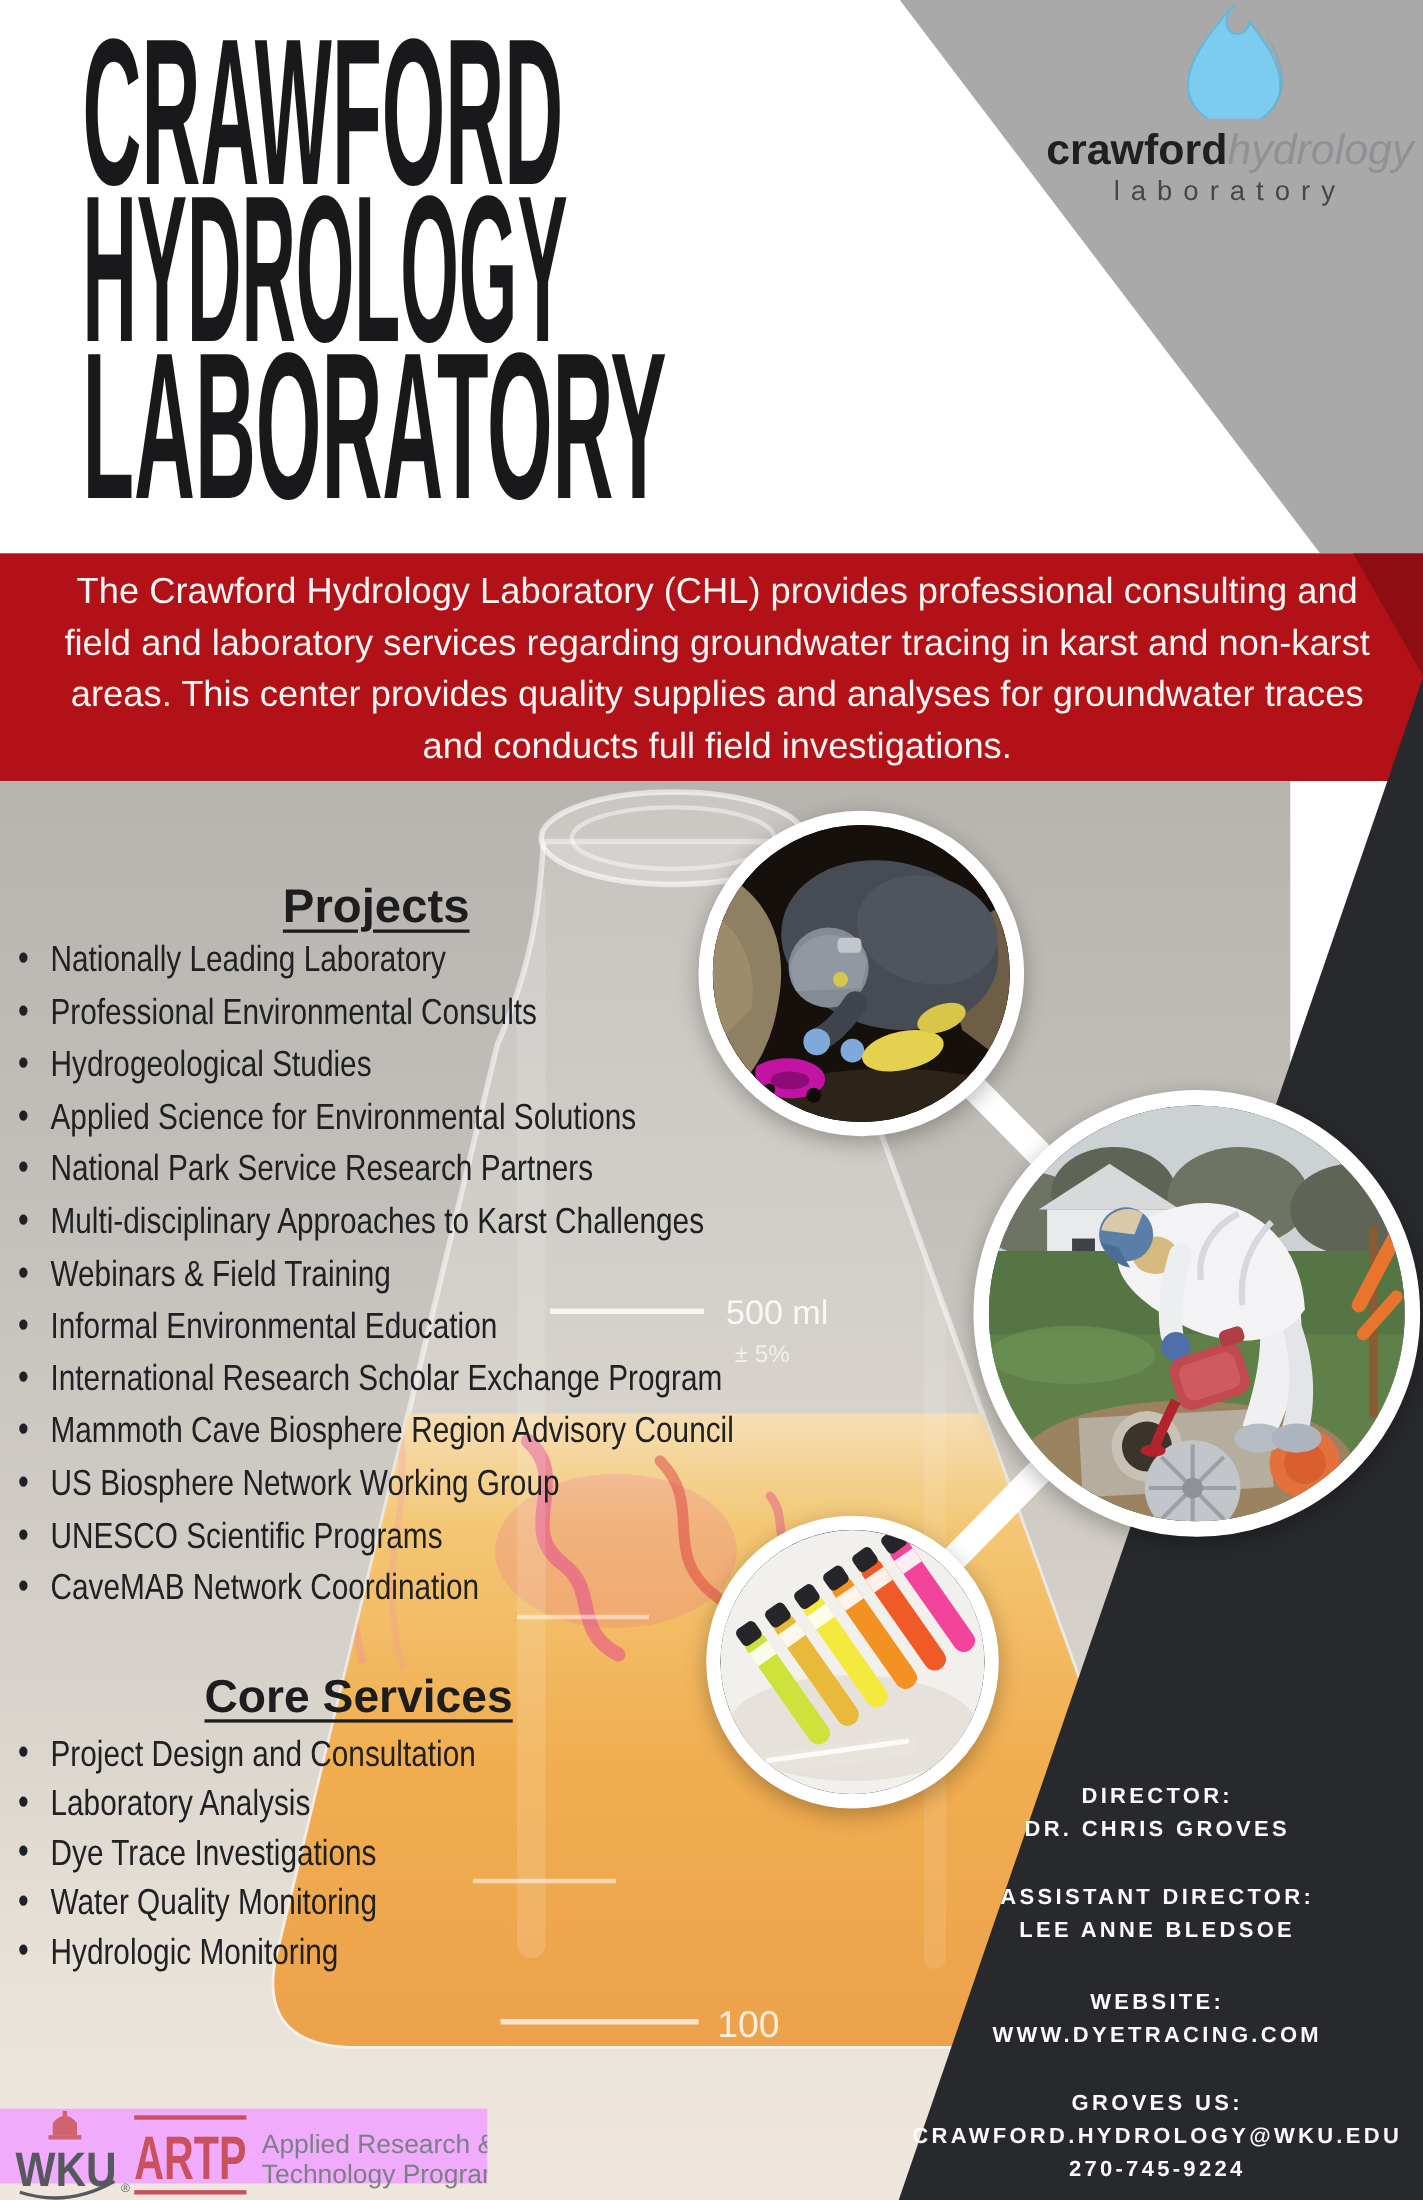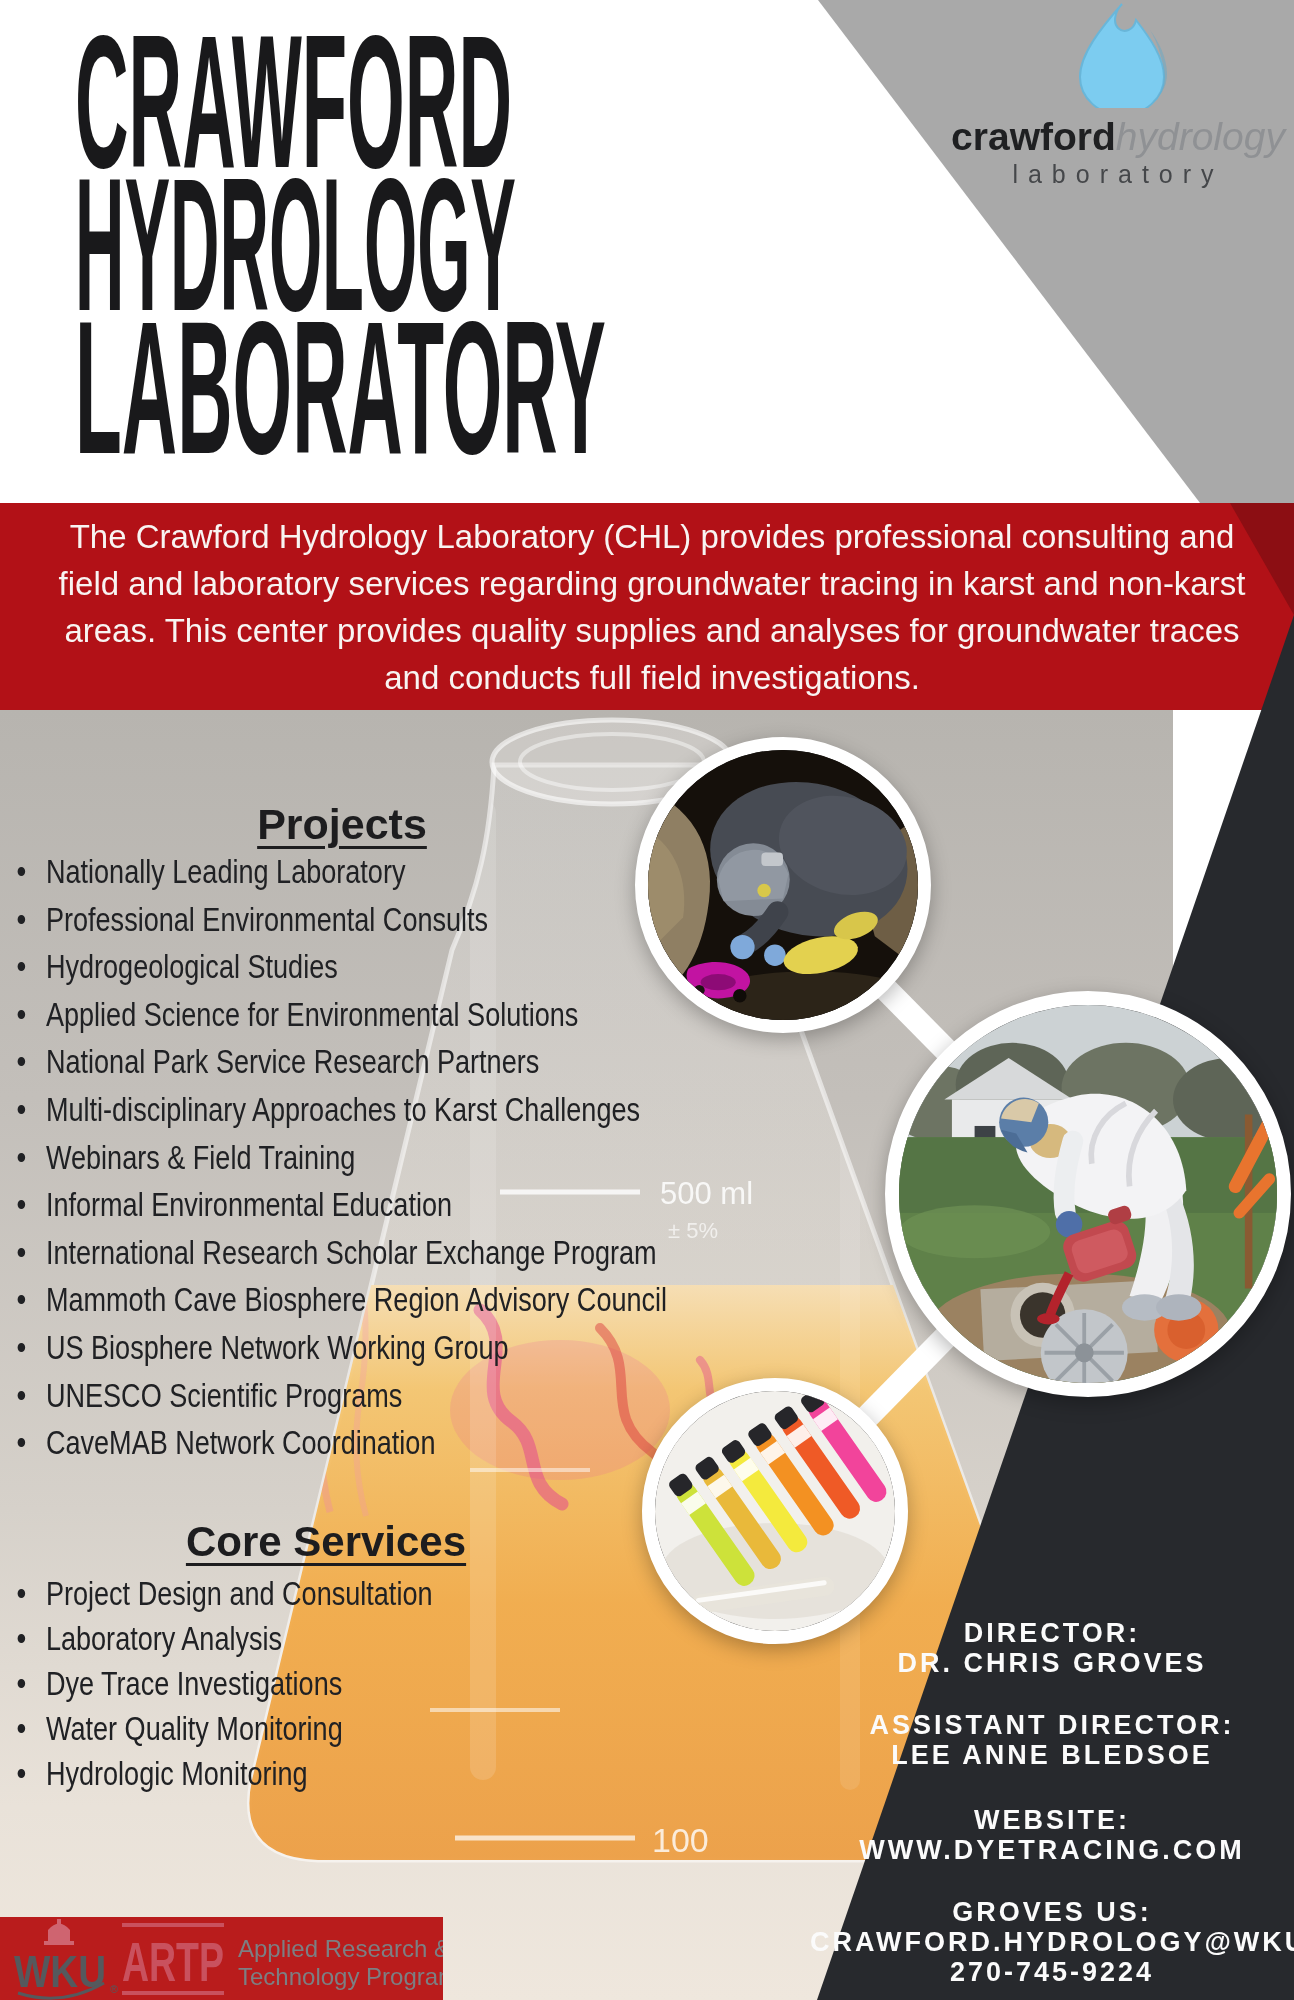--- a/index.html
+++ b/index.html
@@ -49,29 +49,29 @@
            transform:scaleX(.82);transform-origin:left top;color:#202124;}
   ul.blist li{position:relative;padding-left:56px;font-size:33px;white-space:nowrap;}
   ul.blist li::before{content:"•";position:absolute;left:20px;top:0;font-size:34px;color:#202124;}
   #projects-list{left:0;top:848px;}
   #projects-list li{line-height:47.6px;}
   #core-list{left:0;top:1571px;}
   #core-list li{line-height:45px;}
 
   
   .contact-group{position:absolute;left:810px;width:484px;text-align:center;color:#fbfbfb;
-                 font-weight:bold;font-size:27px;letter-spacing:3px;line-height:30px;}
+                 font-weight:bold;font-size:20px;letter-spacing:3px;line-height:30px;}
   #cg-director{top:1618px;}
   #cg-assistant{top:1710px;}
   #cg-website{top:1805px;}
   #cg-contact{top:1897px;}
   .contact-group div{white-space:nowrap;}
 
   
-  .footer-strip{position:absolute;left:0;top:1917px;width:443px;height:83px;background:#b91c1c;}
+  .footer-strip{position:absolute;left:0;top:1917px;width:443px;height:68px;background:#f0abfc;}
 </style>
 </head>
 <body>
 
 <div id="poster">
 
   <svg class="hdr-gray" width="1294" height="503" viewBox="0 0 1294 503">
     <polygon points="818,0 1294,0 1294,503 1200,503" fill="#a9a9a9"></polygon>
   </svg>
 

